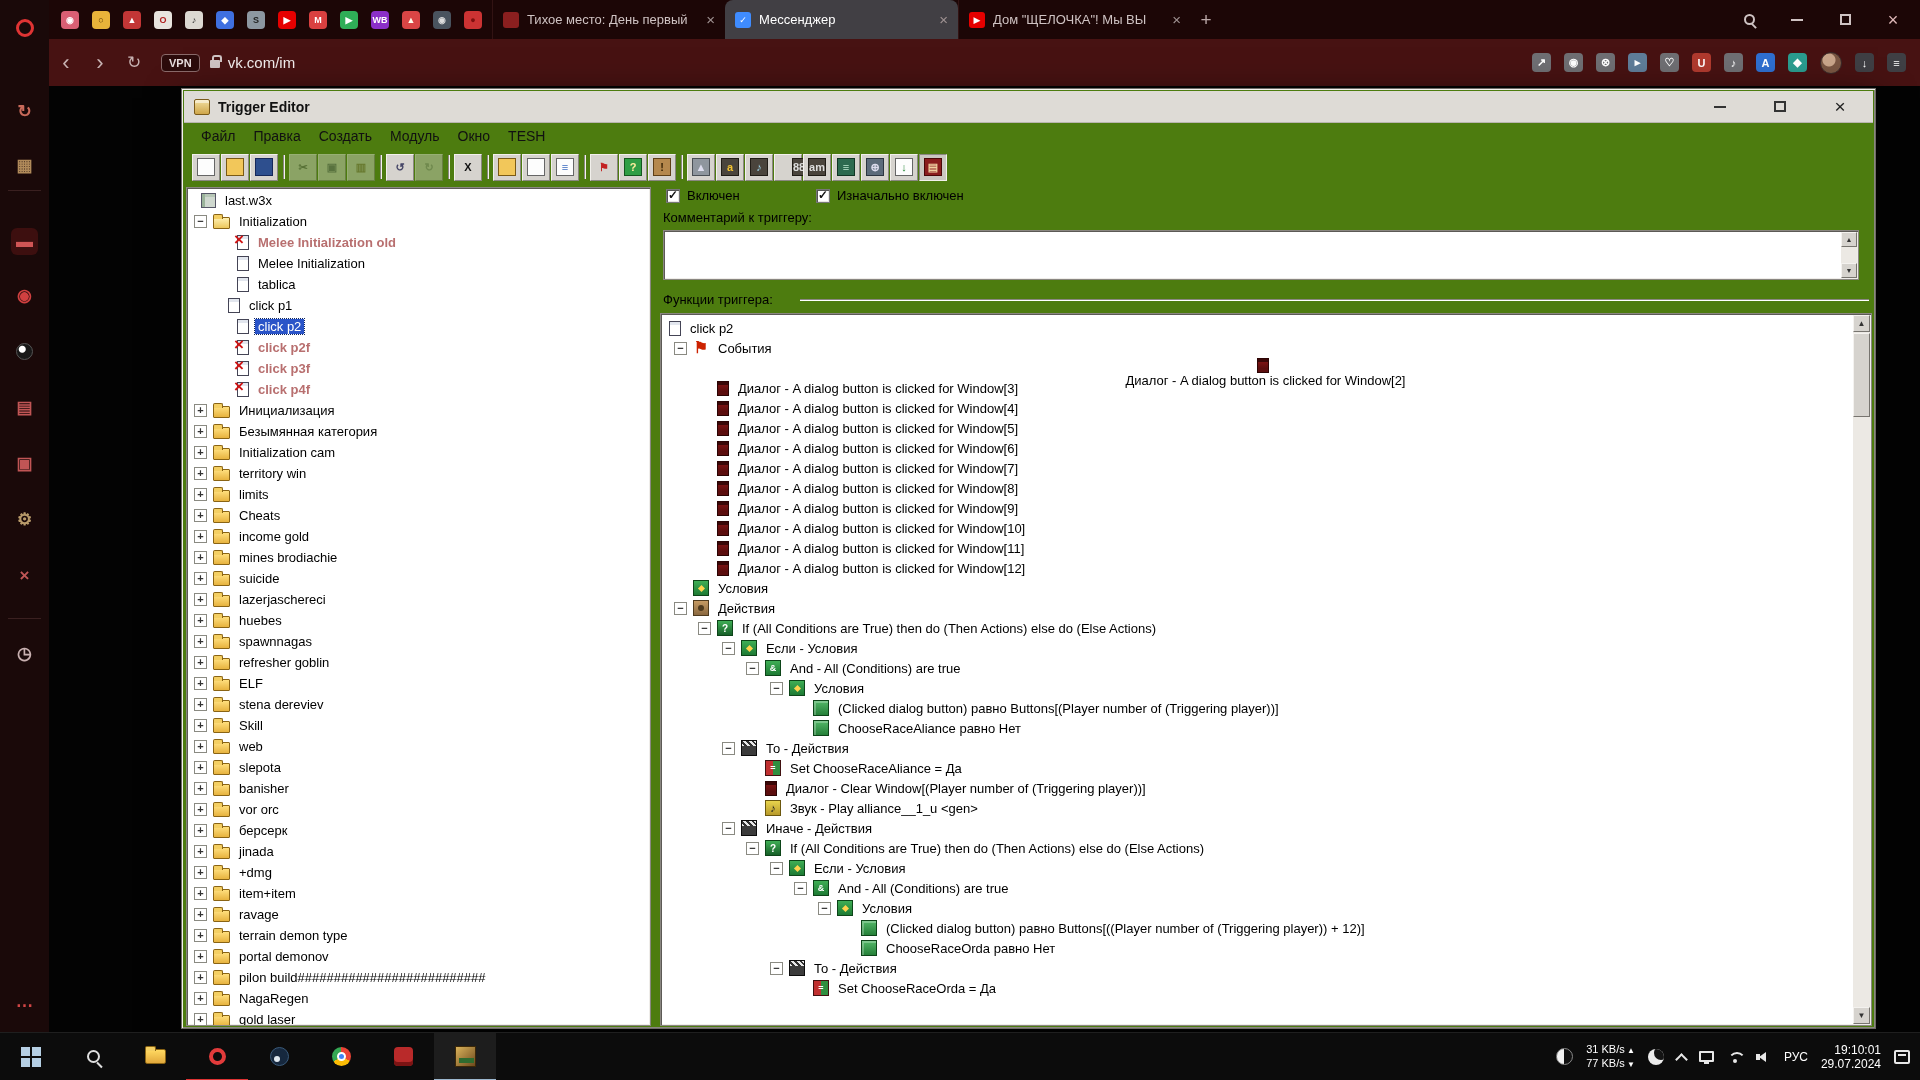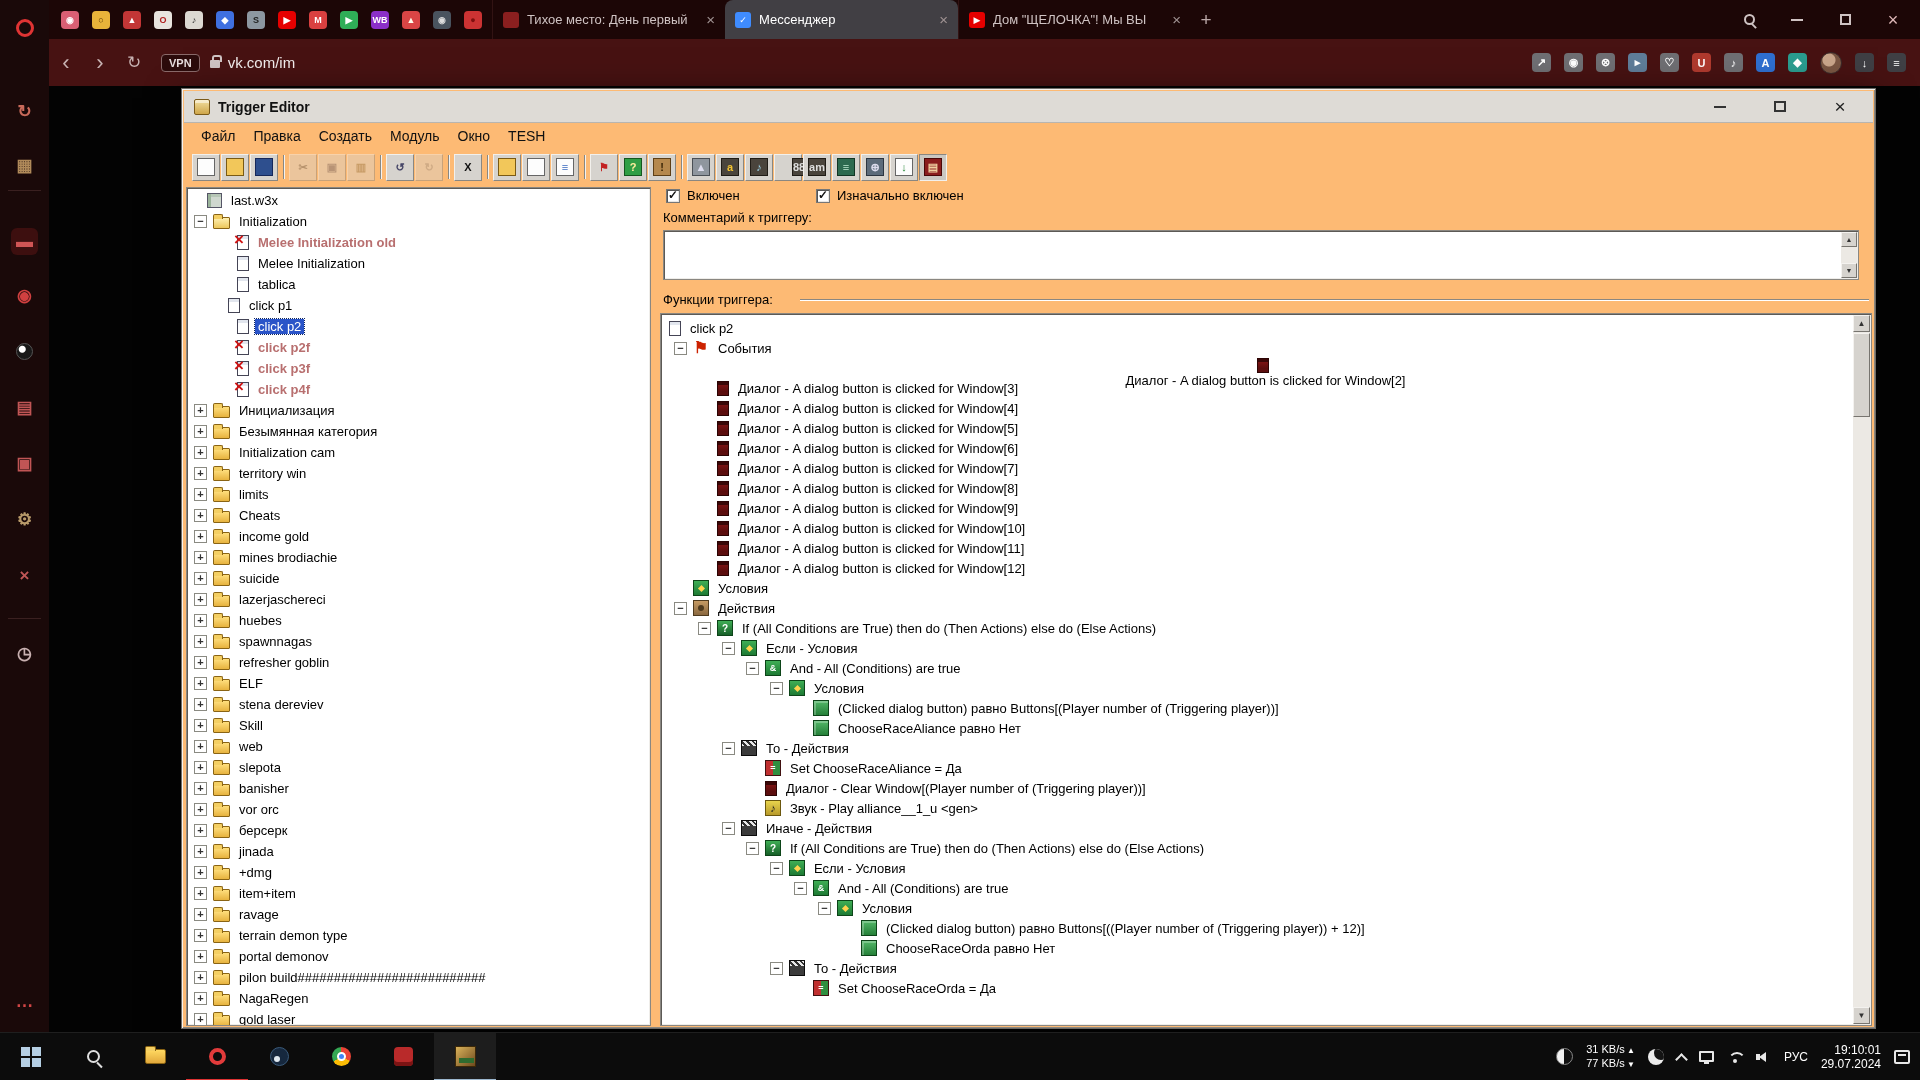--- a/index.html
+++ b/index.html
@@ -55,21 +55,21 @@
   #ext-row { margin-left:auto; display:flex; align-items:center; gap:13px; padding-right:14px; }
   .ext-ic { width:19px; height:19px; border-radius:4px; display:flex; align-items:center; justify-content:center;
     font-size:11px; font-weight:bold; color:#fff; }
   .ext-avatar { width:22px; height:22px; border-radius:50%;
     background:radial-gradient(circle at 40% 35%, #c9a58a 0 6px, #7a5642 7px); border:1px solid #3a2a2a; }
 
   
   #viewport { position:absolute; left:49px; top:86px; width:1871px; height:946px; background:#030303; }
 
   
-  #editor { position:absolute; left:181px; top:88px; width:1695px; height:941px; background:#fdba74;
+  #editor { position:absolute; left:181px; top:88px; width:1695px; height:941px; background:#4d7c0f;
     border:1px solid #6e6b66; box-shadow:inset 1px 1px 0 #f4f2ef, inset -1px -1px 0 #8a8781,
     2px 10px 34px rgba(0,0,0,.65); z-index:10; }
   .titlebar { position:absolute; left:2px; top:2px; right:2px; height:32px; background:#dedbd6;
     display:flex; align-items:center; padding:0 10px; border-bottom:1px solid #b9b5af; }
   .title-icon { width:16px; height:16px; margin-right:8px;
     background:linear-gradient(#f2dfa0,#cfa64a); border:1px solid #7a5a1a; border-radius:2px;
     box-shadow:inset 0 3px 0 rgba(255,255,255,.5); }
   .title-text { font-size:14px; font-weight:bold; color:#111; }
   .win-btns { margin-left:auto; display:flex; align-items:center; gap:30px; padding-right:8px; }
   .wb { width:30px; height:22px; display:flex; align-items:center; justify-content:center; color:#222; }
@@ -430,21 +430,21 @@
         <div class="tbtn">
           <span class="tbi" style="background: rgb(253, 253, 253); border-color: rgb(102, 102, 102); color: rgb(42, 138, 58);">↓</span>
         </div>
         <div class="tbtn active">
           <span class="tbi" style="background: rgb(138, 29, 29); border-color: rgb(74, 8, 8); color: rgb(240, 208, 160);">▤</span>
         </div>
       </div>
 
     <div id="lefttree" class="sunken">
       <div id="lt-rows">
-          <div class="lrow" style="padding-left: 18px;">
+          <div class="lrow" style="padding-left: 12px;">
             <span class="li li-map"></span>
             <span class="llabel">last.w3x</span>
           </div>
           <div class="lrow" style="padding-left: 5px;">
             <span class="exp">−</span>
             <span class="li li-folder-open"></span>
             <span class="llabel">Initialization</span>
           </div>
           <div class="lrow dis" style="padding-left: 48px;">
             <span class="li li-page li-x"></span>

